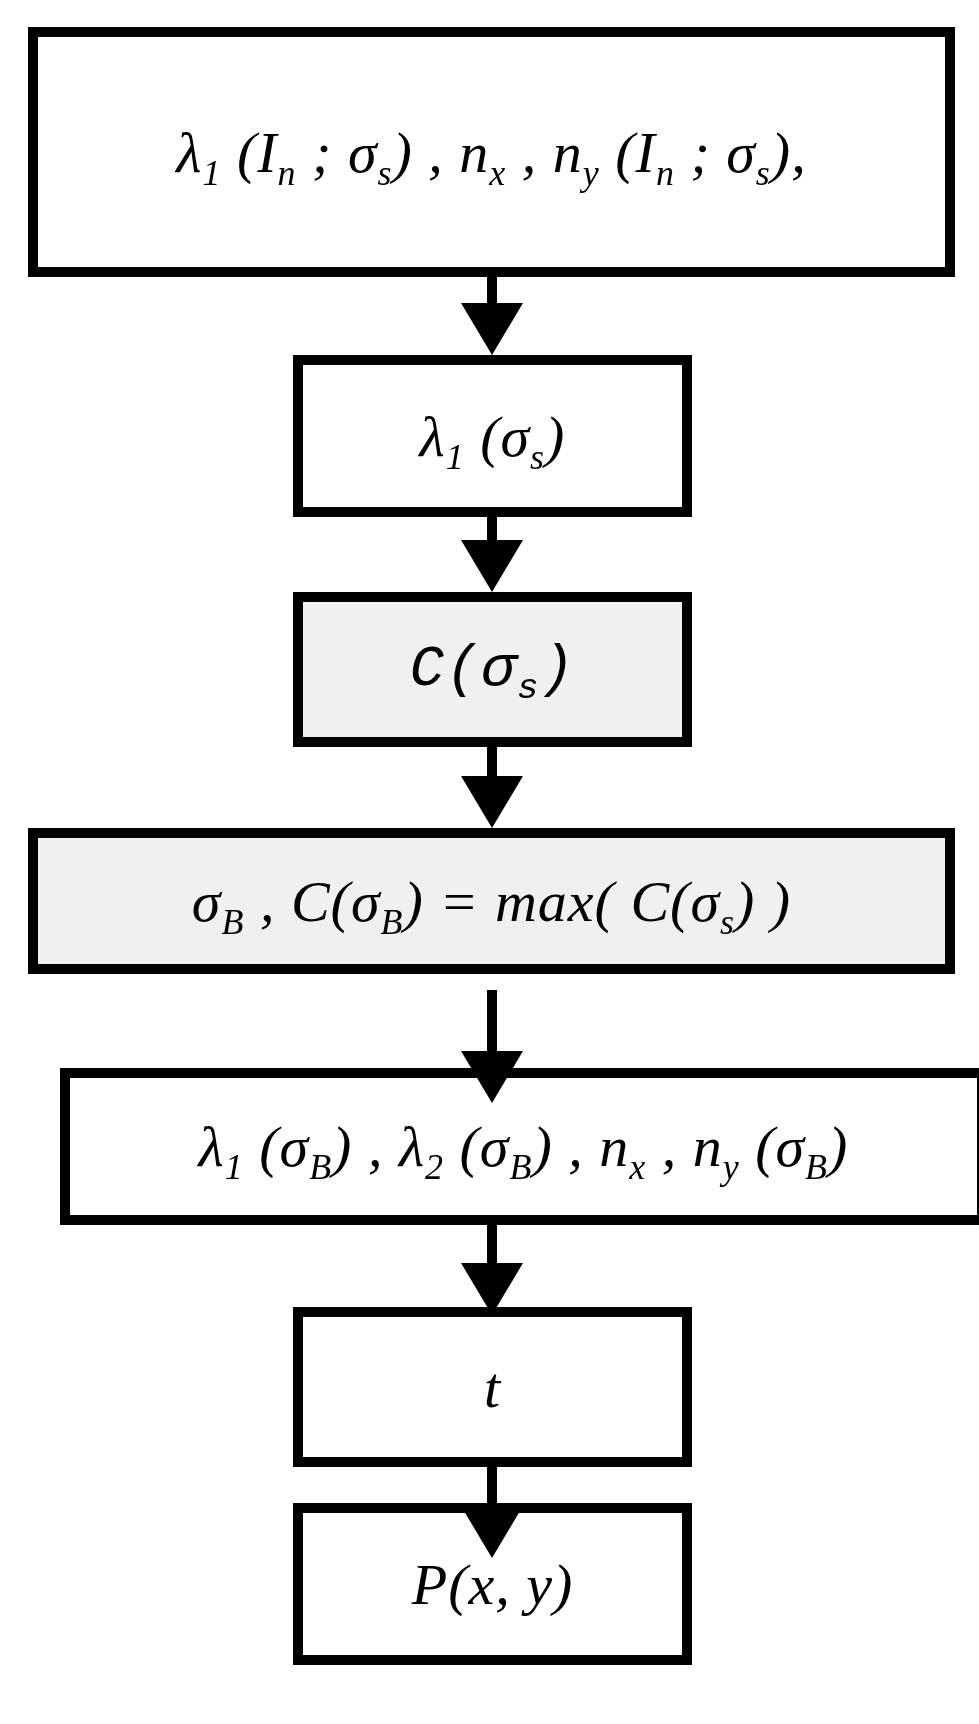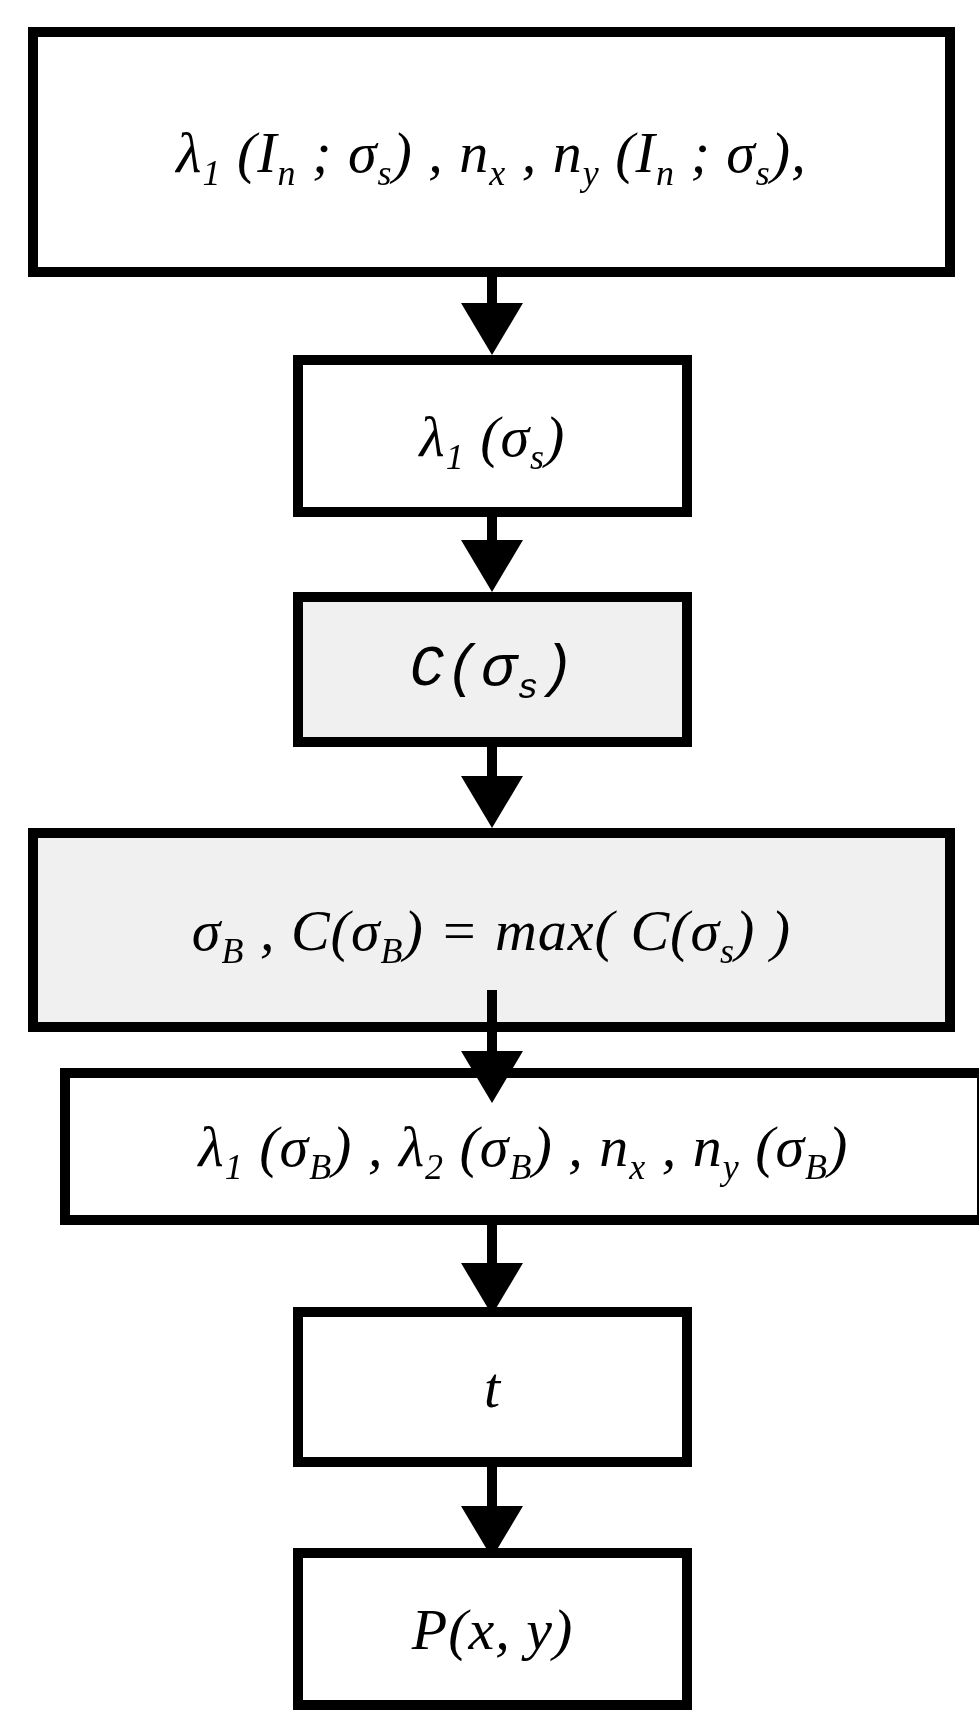--- a/index.html
+++ b/index.html
@@ -58,21 +58,21 @@
 
   <div class="box shaded" style="left:293px; top:592px; width:399px; height:155px;font-family:Liberation Mono, monospace;">
     <div class="line"><span>C(σ</span><sub>s</sub><span>)</span></div>
   </div>
 
   <svg class="arrow" style="left:461px; top:747px;" width="62" height="81" viewBox="0 0 62 81">
     <rect x="26" y="0" width="10" height="29"></rect>
     <polygon points="0,29 62,29 31,81"></polygon>
   </svg>
 
-  <div class="box shaded" style="left:28px; top:828px; width:927px; height:204px;">
+  <div class="box shaded" style="left:28px; top:828px; width:927px; height:146px;">
     <div class="line"><span>σ</span><sub>B</sub><span> , C(σ</span><sub>B</sub><span>) = max( C(σ</span><sub>s</sub><span>) )</span></div>
   </div>
 
   <svg class="arrow" style="left:461px; top:990px;" width="62" height="113" viewBox="0 0 62 113">
     <rect x="26" y="0" width="10" height="61"></rect>
     <polygon points="0,61 62,61 31,113"></polygon>
   </svg>
 
   <div class="box" style="left:28px; top:1068px; width:927px; height:157px;margin-left:32px;">
     <div class="line"><span>λ</span><sub>1</sub><span> (σ</span><sub>B</sub><span>) , λ</span><sub>2</sub><span> (σ</span><sub>B</sub><span>) , n</span><sub>x</sub><span> , n</span><sub>y</sub><span> (σ</span><sub>B</sub><span>)</span></div>
@@ -85,17 +85,17 @@
 
   <div class="box" style="left:293px; top:1307px; width:399px; height:160px;">
     <div class="line"><span>t</span></div>
   </div>
 
   <svg class="arrow" style="left:461px; top:1467px;" width="62" height="91" viewBox="0 0 62 91">
     <rect x="26" y="0" width="10" height="39"></rect>
     <polygon points="0,39 62,39 31,91"></polygon>
   </svg>
 
-  <div class="box" style="left:293px; top:1548px; width:399px; height:162px;">
+  <div class="box" style="left:293px; top:1503px; width:399px; height:162px;">
     <div class="line"><span>P(x, y)</span></div>
   </div>
 
 </div>
 
 </body></html>

